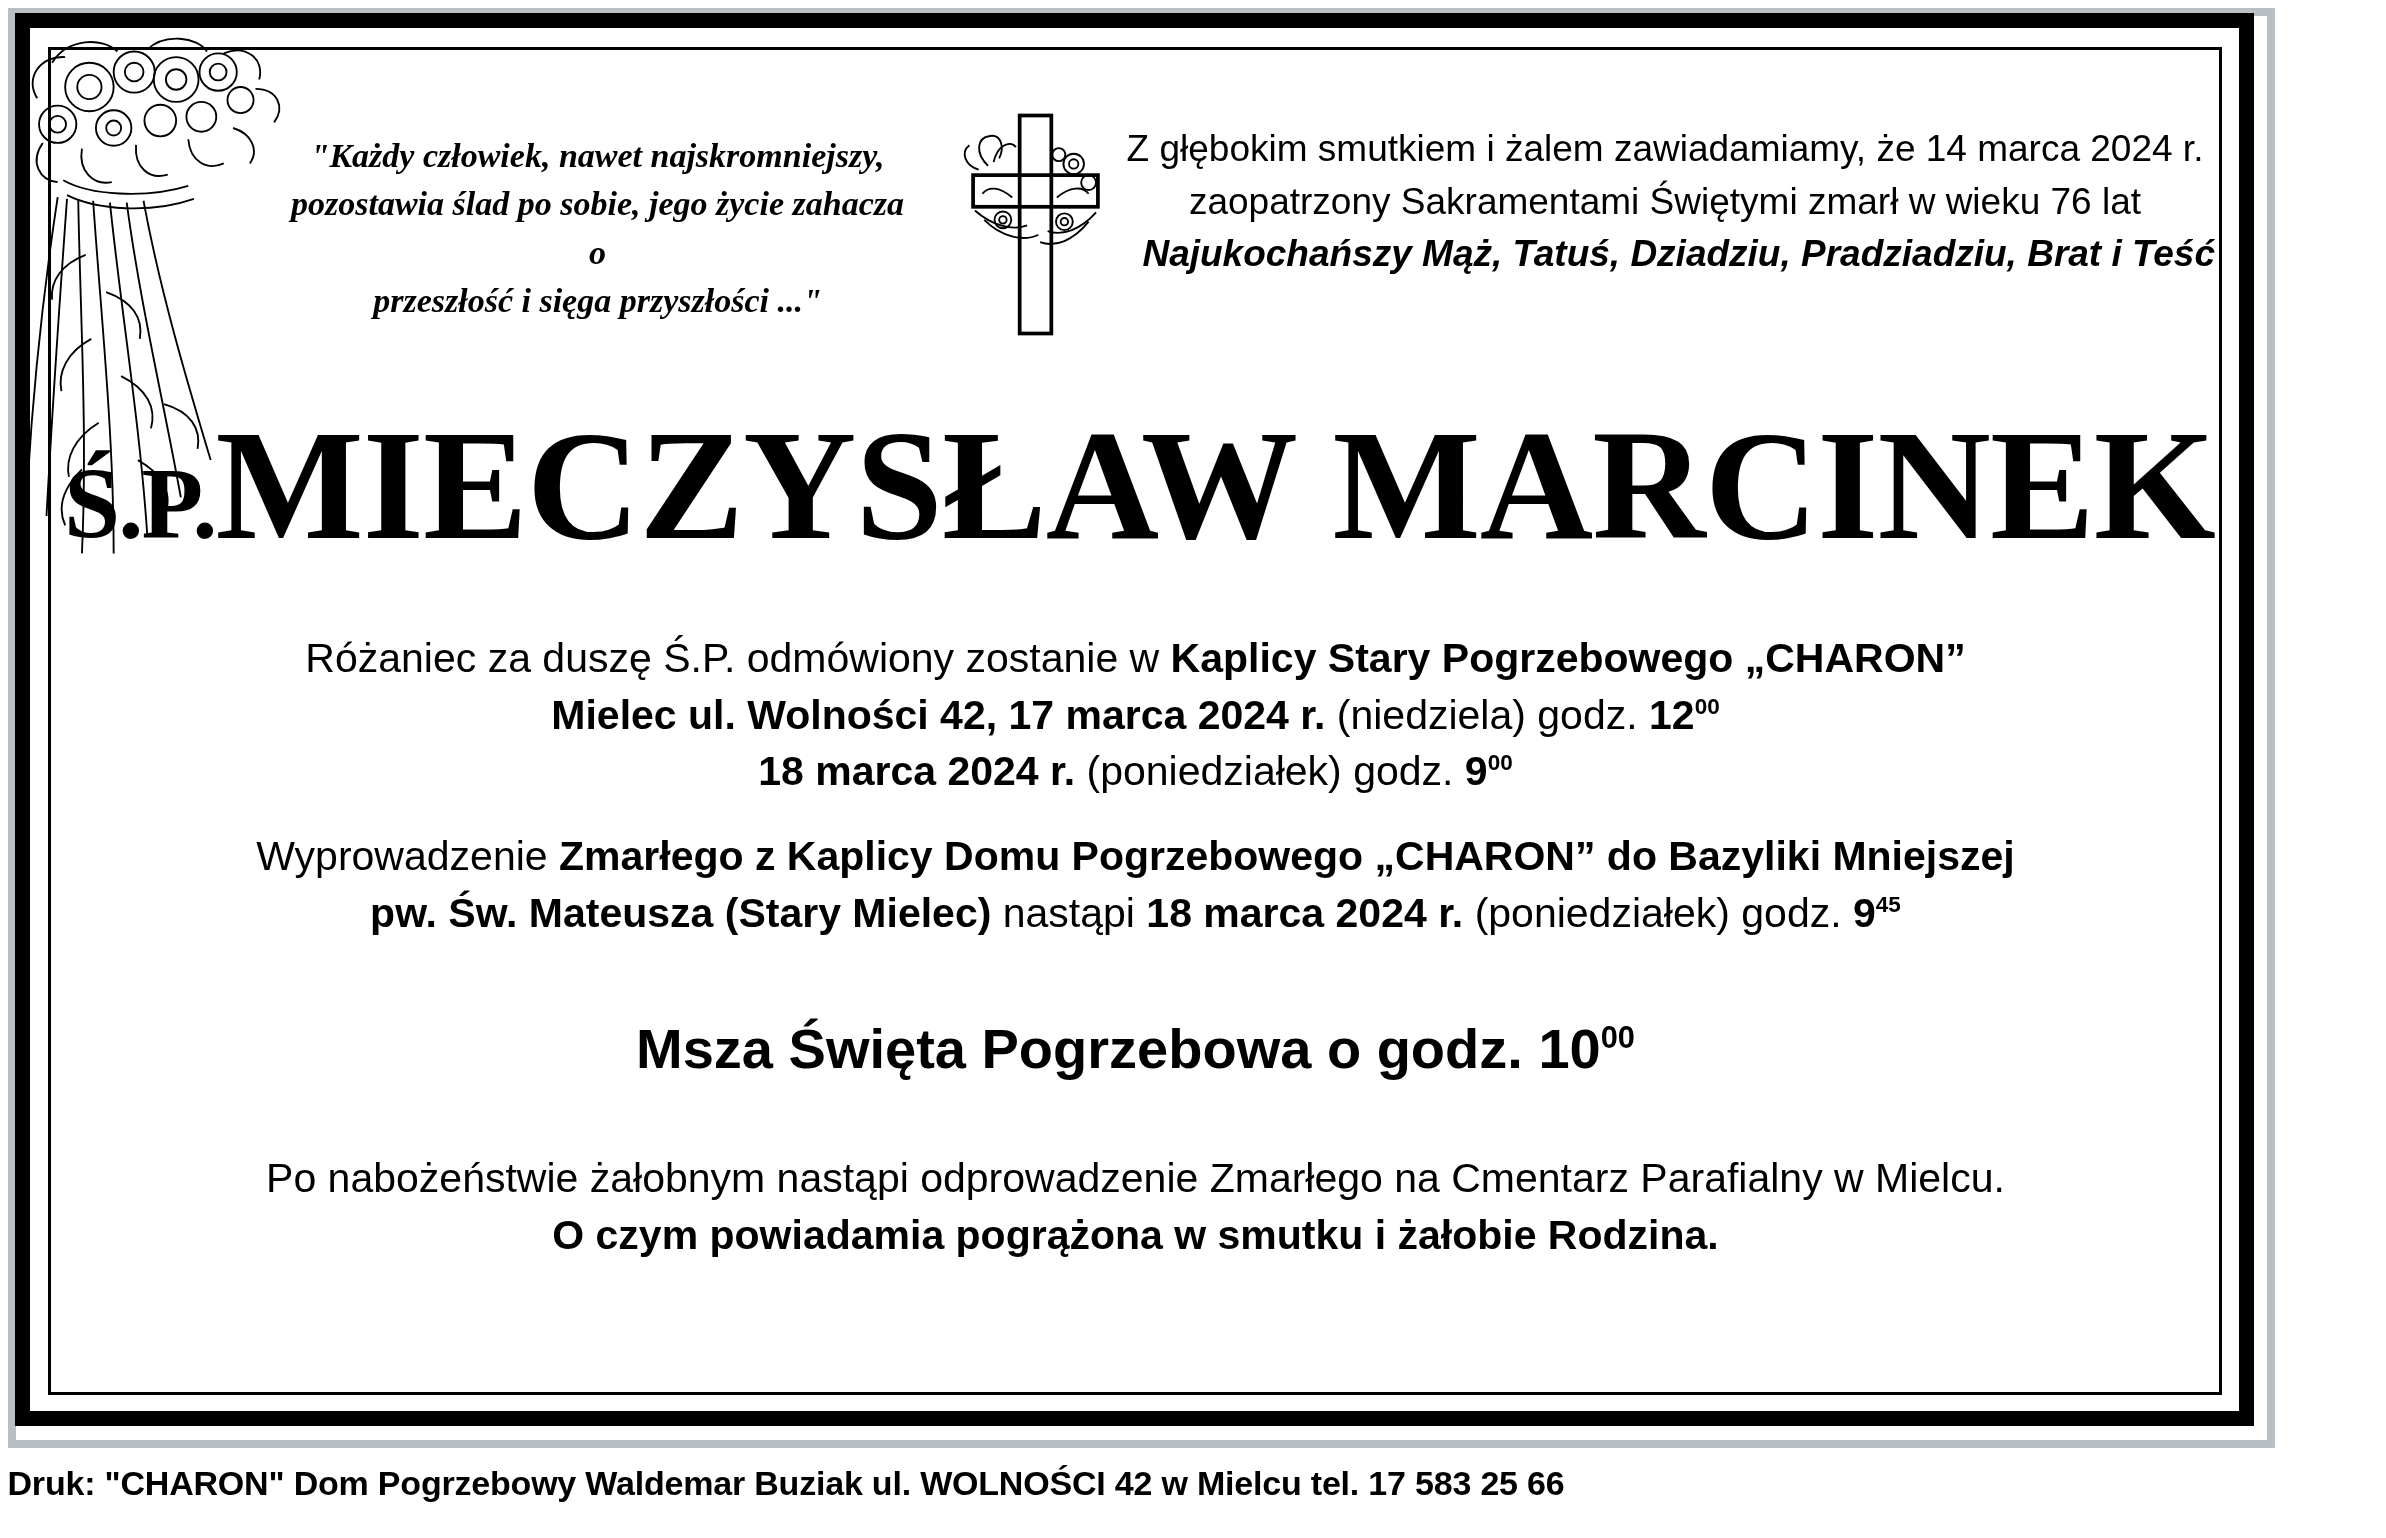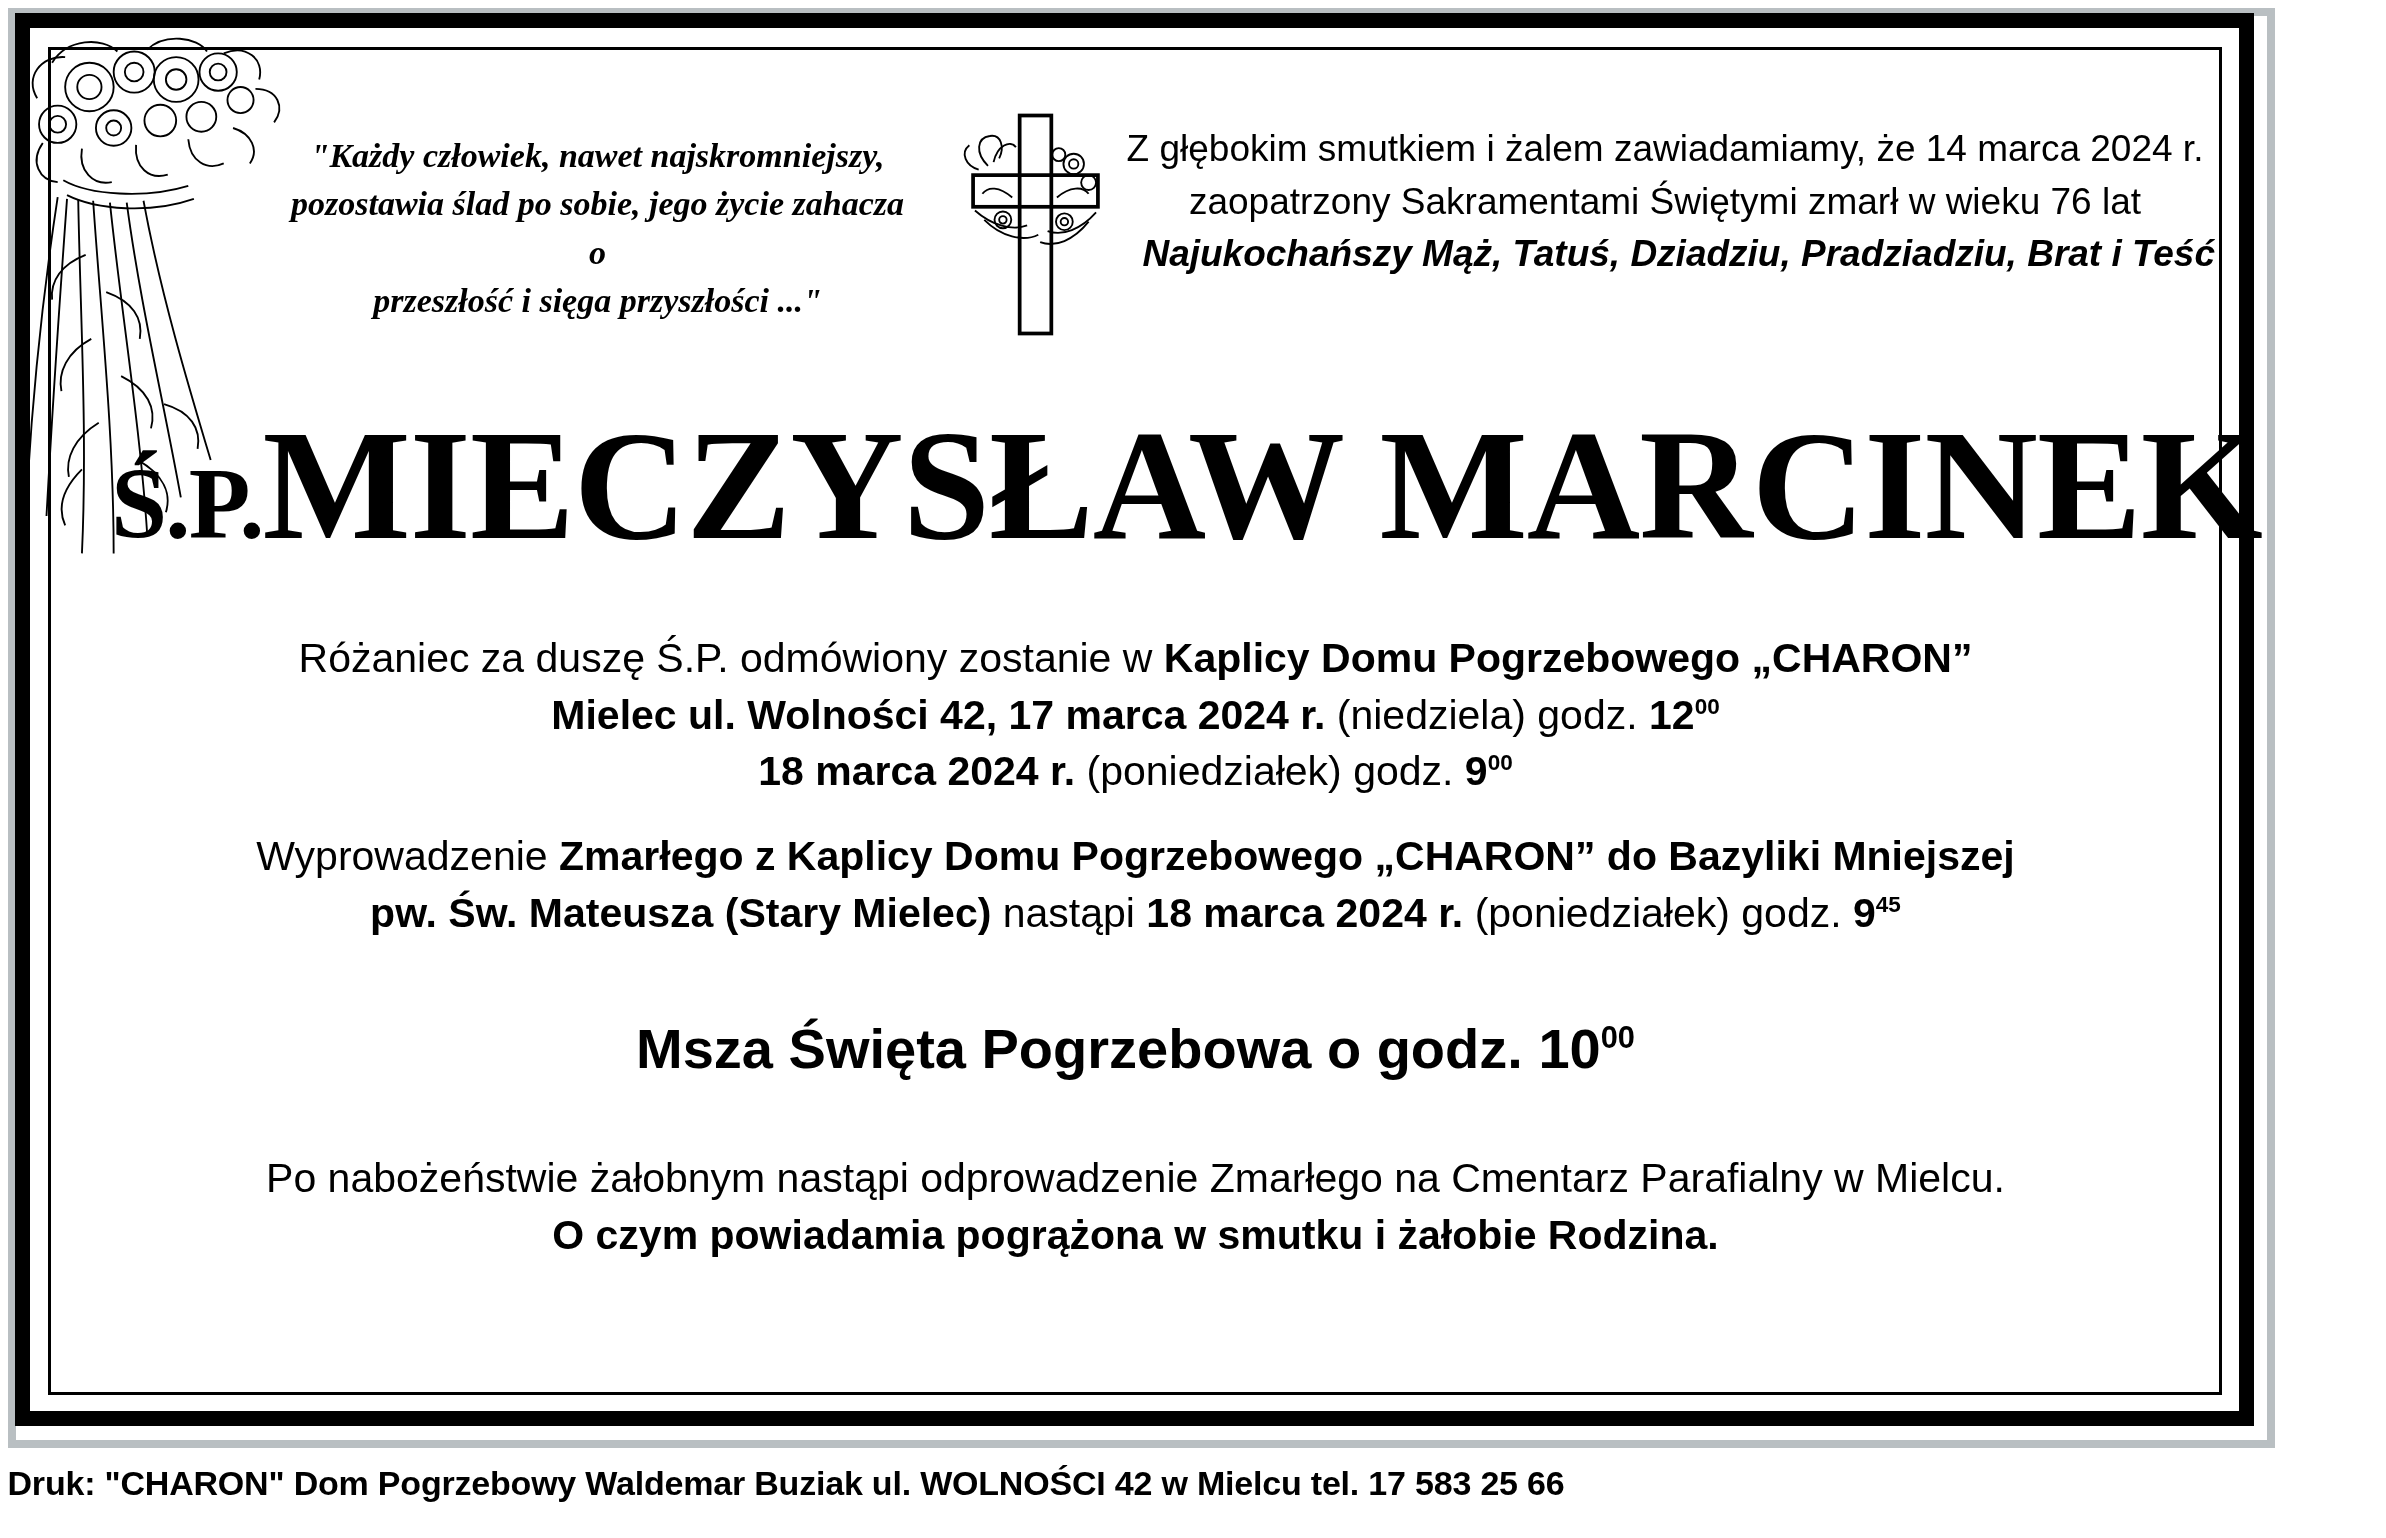--- a/index.html
+++ b/index.html
@@ -112,24 +112,24 @@
   .announce .l3 {
     font-weight: bold;
     font-style: italic;
     font-size: 37px;
     text-align: right;
   }
 
   
   .name-row {
     position: absolute;
-    left: 0px;
+    left: 12px;
     top: 345px;
     width: 2210px;
-    text-align: right;
+    text-align: left;
     white-space: nowrap;
   }
   .sp {
     font-family: "Liberation Serif", serif;
     font-weight: bold;
     font-size: 101px;
     letter-spacing: -1.9px;
     vertical-align: baseline;
   }
   .name {
@@ -283,21 +283,21 @@
       <div class="l2">zaopatrzony Sakramentami Świętymi zmarł w wieku 76 lat</div>
       <div class="l3">Najukochańszy Mąż, Tatuś, Dziadziu, Pradziadziu, Brat i Teść</div>
     </div>
 
     <div class="name-row">
       <span class="sp">Ś.P.</span><span class="name">MIECZYSŁAW MARCINEK</span>
     </div>
 
     <div class="blk b1">
       <div>
-        <span>Różaniec za duszę Ś.P. odmówiony zostanie w </span><span class="bold">Kaplicy Domu Pogrzebowego „CHARON”</span>
+        <span>Różaniec za duszę Ś.P. odmówiony zostanie w </span><span class="bold">Kaplicy Stary Pogrzebowego „CHARON”</span>
       </div>
       <div>
         <span class="bold">Mielec ul. Wolności 42,  17 marca 2024 r.</span><span> (niedziela)  godz. </span><span class="bold">12</span><sup>00</sup>
       </div>
       <div>
         <span class="bold">18 marca 2024 r.</span><span> (poniedziałek) godz. </span><span class="bold">9</span><sup>00</sup>
       </div>
     </div>
 
     <div class="blk b2">

